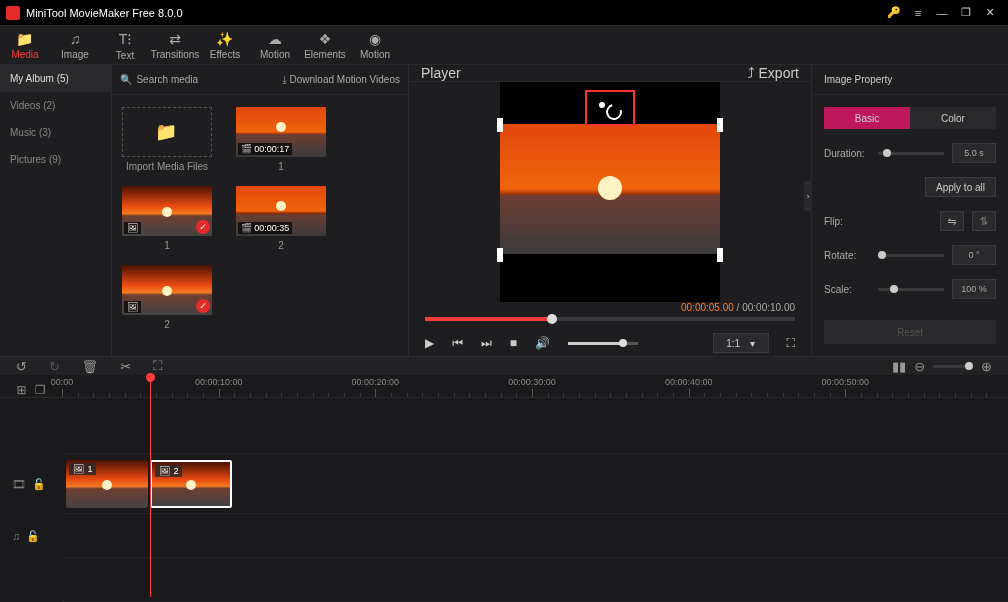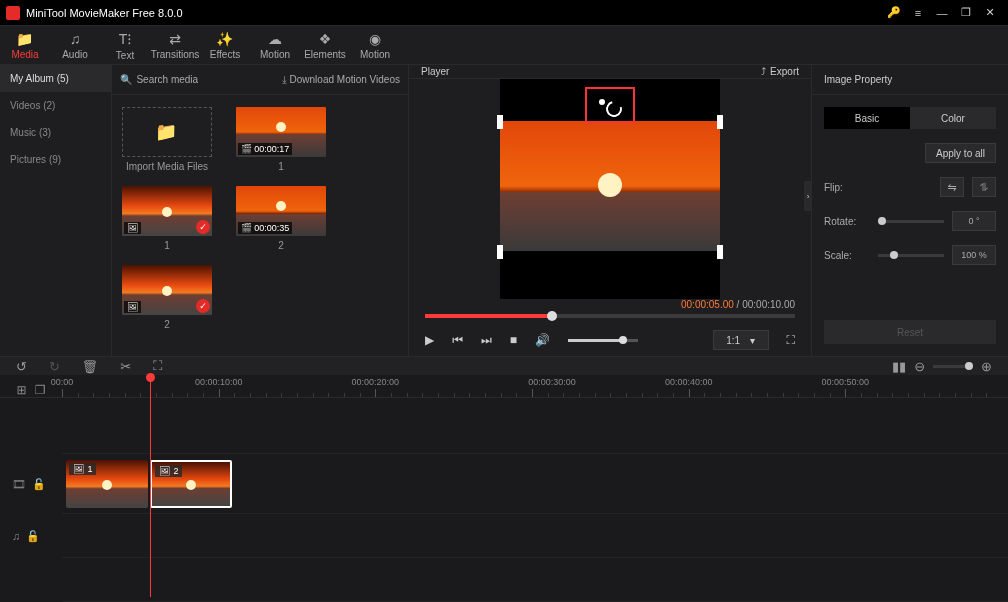--- a/index.html
+++ b/index.html
@@ -32,21 +32,21 @@
   .import-box { border: 1px dashed #555; display: flex; align-items: center; justify-content: center; cursor: pointer; }
   .import-box .fico { font-size: 18px; color: #999; }
   .sunset { background: linear-gradient(to bottom, #e2470a 0%, #f0650c 50%, #8b2906 55%, #6e3e32 55%, #3a3a3a 100%); position: relative; }
   .sunset::after { content: ''; position: absolute; left: 50%; top: 30%; width: 10px; height: 10px; background: #fff3c4; border-radius: 50%; transform: translateX(-50%); }
   .sunalt { background: linear-gradient(to bottom, #4a1203 0, #e84a10 40%, #f47a20 55%, #6e3e32 60%, #444 100%); }
   .sunalt::after { top: 42%; }
   .badge { position: absolute; left: 2px; bottom: 2px; background: rgba(0,0,0,0.7); color: #fff; font-size: 9px; padding: 1px 3px; display: flex; gap: 2px; align-items: center; }
   .checkm { position: absolute; right: 2px; bottom: 2px; width: 14px; height: 14px; background: #e52b28; border-radius: 50%; color: #fff; font-size: 9px; display: flex; align-items: center; justify-content: center; }
   
   .player { flex: 1; min-width: 0; background: #1e1e20; border-right: 1px solid #2a2a2c; display: flex; flex-direction: column; }
-  .player-head { height: 30px; display: flex; align-items: center; padding: 0 12px; border-bottom: 1px solid #2a2a2c; font-size: 10px; }
+  .player-head { height: 30px; display: flex; align-items: center; padding: 0 12px; border-bottom: 1px solid #2a2a2c; font-size: 14px; }
   .player-head .exp { margin-left: auto; display: flex; gap: 4px; align-items: center; cursor: pointer; }
   .player-stage { flex: 1; display: flex; align-items: center; justify-content: center; }
   .stage-box { width: 220px; height: 220px; background: #000; position: relative; }
   .clip-img { position: absolute; left: 0; right: 0; top: 42px; height: 130px; }
   .clip-img.sunset::after { top: 40%; width: 24px; height: 24px; }
   .handle { position: absolute; width: 6px; height: 14px; background: #fff; }
   .handle.tl { left: -3px; top: 36px; } .handle.tr { right: -3px; top: 36px; }
   .handle.bl { left: -3px; bottom: 40px; } .handle.br { right: -3px; bottom: 40px; }
   .rot-box { position: absolute; left: 50%; top: 8px; transform: translateX(-50%); width: 50px; height: 36px; border: 2px solid #ff3333; display: flex; align-items: center; justify-content: center; }
   .rot-box .dot { width: 6px; height: 6px; background: #fff; border-radius: 50%; position: absolute; top: 10px; left: 12px; }
@@ -63,21 +63,21 @@
   .vol-slider { width: 70px; height: 3px; background: #555; position: relative; }
   .vol-fill { position: absolute; left: 0; top: 0; bottom: 0; width: 75%; background: #ccc; }
   .vol-knob { position: absolute; left: 73%; top: -3px; width: 8px; height: 8px; background: #ddd; border-radius: 50%; }
   .ratio-sel { margin-left: auto; width: 56px; height: 20px; background: #2a2a2c; border: 1px solid #3a3a3c; display: flex; align-items: center; justify-content: center; gap: 10px; font-size: 10px; cursor: pointer; }
   
   .props { width: 196px; background: #1e1e20; display: flex; flex-direction: column; position: relative; }
   .props-head { height: 30px; display: flex; align-items: center; padding: 0 12px; border-bottom: 1px solid #2a2a2c; font-size: 10px; }
   .props-body { flex: 1; padding: 12px 12px; display: flex; flex-direction: column; gap: 14px; }
   .tabseg { display: flex; }
   .tabseg .seg { flex: 1; height: 22px; display: flex; align-items: center; justify-content: center; font-size: 10px; background: #2a2a2c; cursor: pointer; }
-  .tabseg .seg.active { background: #000000; }
+  .tabseg .seg.active { background: #be185d; }
   .prow { display: flex; align-items: center; gap: 8px; font-size: 10px; color: #aaa; }
   .prow .lbl { width: 46px; }
   .prow .sldr { flex: 1; height: 3px; background: #3a3a3c; position: relative; cursor: pointer; }
   .prow .sknob { position: absolute; top: -3px; width: 8px; height: 8px; background: #ccc; border-radius: 50%; }
   .prow .valbox { width: 44px; height: 20px; background: #2a2a2c; border: 1px solid #3a3a3c; display: flex; align-items: center; justify-content: center; font-size: 9px; }
   .ibtn { width: 24px; height: 20px; background: #2a2a2c; border: 1px solid #3a3a3c; display: flex; align-items: center; justify-content: center; cursor: pointer; font-size: 11px; }
   .apply-row { display: flex; justify-content: flex-end; }
   .apply-btn { height: 20px; padding: 0 10px; background: #2a2a2c; border: 1px solid #3a3a3c; font-size: 10px; display: flex; align-items: center; cursor: pointer; }
   .reset-btn { margin-top: auto; height: 24px; background: #2a2a2c; display: flex; align-items: center; justify-content: center; font-size: 10px; color: #555; cursor: pointer; }
   .collapse-tab { position: absolute; left: -8px; top: 116px; width: 8px; height: 30px; background: #2a2a2c; display: flex; align-items: center; justify-content: center; font-size: 8px; cursor: pointer; border-radius: 2px 0 0 2px; }
@@ -126,21 +126,21 @@
   <div class="winbtn">✕</div>
 </div>
 
 <div class="top-tabs">
   <div class="ttab active">
       <span class="ico">📁</span>
       <span>Media</span>
     </div>
   <div class="ttab">
       <span class="ico">♫</span>
-      <span>Audio</span>
+      <span>Image</span>
     </div>
   <div class="ttab">
       <span class="ico">T⁝</span>
       <span>Text</span>
     </div>
   <div class="ttab">
       <span class="ico">⇄</span>
       <span>Transitions</span>
     </div>
   <div class="ttab">
@@ -272,20 +272,27 @@
 
   <div class="props">
     <div class="collapse-tab">›</div>
     <div class="props-head">
         <span>Image Property</span>
       </div>
     <div class="props-body">
       <div class="tabseg">
         <div class="seg active">Basic</div>
         <div class="seg">Color</div>
+      </div>
+      <div class="prow">
+        <span class="lbl">Duration:</span>
+        <div class="sldr">
+            <div class="sknob" style="left:8%"></div>
+          </div>
+        <div class="valbox">5.0 s</div>
       </div>
       <div class="apply-row">
           <div class="apply-btn">Apply to all</div>
         </div>
       <div class="prow">
         <span class="lbl">Flip:</span>
         <div style="flex:1"></div>
         <div class="ibtn">⇋</div>
         <div class="ibtn">⥮</div>
       </div>
@@ -356,21 +363,21 @@
         <div class="rtick big" style="left: 313.333px;"></div>
         <div class="rtick small" style="left: 329px;"></div>
         <div class="rtick small" style="left: 344.667px;"></div>
         <div class="rtick small" style="left: 360.333px;"></div>
         <div class="rtick small" style="left: 376px;"></div>
         <div class="rtick small" style="left: 391.667px;"></div>
         <div class="rtick small" style="left: 407.333px;"></div>
         <div class="rtick small" style="left: 423px;"></div>
         <div class="rtick small" style="left: 438.667px;"></div>
         <div class="rtick small" style="left: 454.333px;"></div>
-        <div class="rlabel" style="left: 470px; margin-left: 20px;">00:00:30:00</div>
+        <div class="rlabel" style="left: 470px;">00:00:30:00</div>
         <div class="rtick big" style="left: 470px;"></div>
         <div class="rtick small" style="left: 485.667px;"></div>
         <div class="rtick small" style="left: 501.333px;"></div>
         <div class="rtick small" style="left: 517px;"></div>
         <div class="rtick small" style="left: 532.667px;"></div>
         <div class="rtick small" style="left: 548.333px;"></div>
         <div class="rtick small" style="left: 564px;"></div>
         <div class="rtick small" style="left: 579.667px;"></div>
         <div class="rtick small" style="left: 595.333px;"></div>
         <div class="rtick small" style="left: 611px;"></div>

